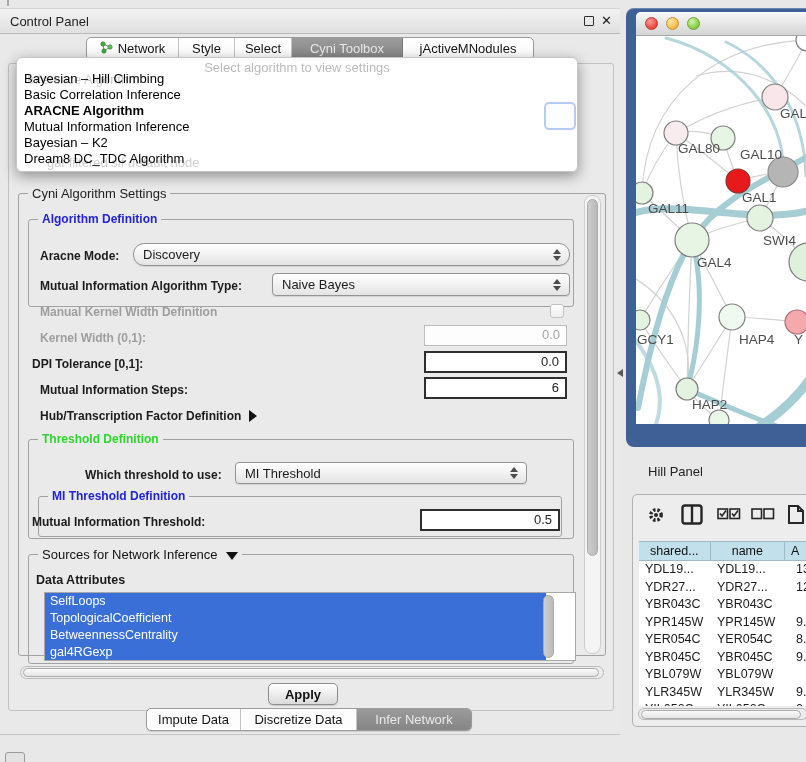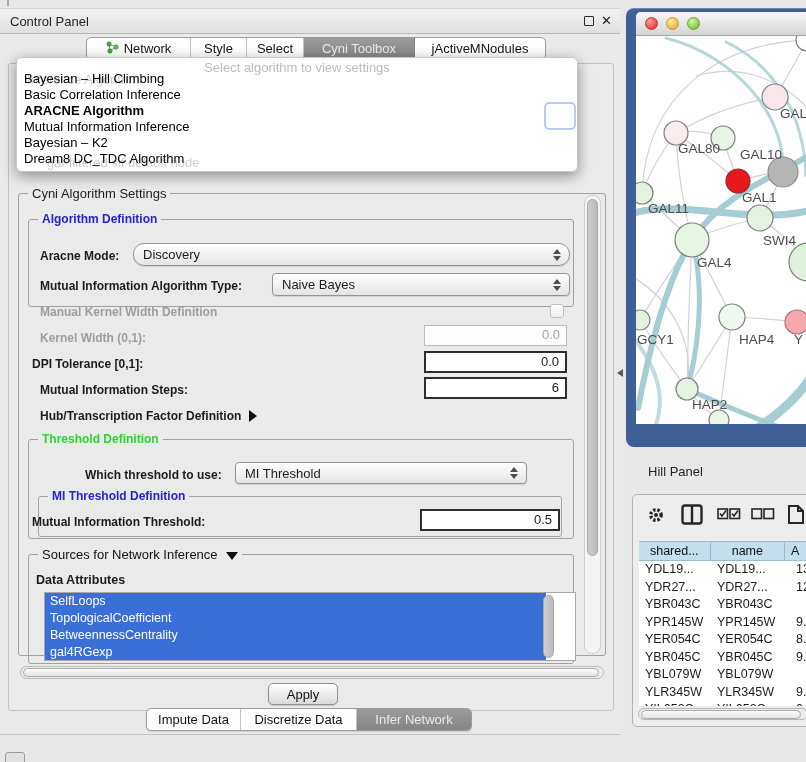--- a/index.html
+++ b/index.html
@@ -100,21 +100,21 @@
 
   <div class="abs cp-body">
 
     <div class="abs cp-titlebar">
       <div class="abs cp-title">Control Panel</div>
       <div class="abs float-btn"></div>
       <div class="abs close-btn">✕</div>
     </div>
 
     <div class="abs seg" style="left:86px;top:28px;">
-      <div class="tab" style="width:104px;">
+      <div class="tab" style="width:92px;">
         <span class="icon-svg" style="margin-right:5px;">
           <svg width="13" height="13" viewBox="0 0 13 13">
             <line x1="3" y1="3" x2="10" y2="6" stroke="#8a8a8a" stroke-width="1"></line>
             <line x1="3" y1="3" x2="4" y2="10" stroke="#8a8a8a" stroke-width="1"></line>
             <line x1="4" y1="10" x2="10" y2="6" stroke="#8a8a8a" stroke-width="1"></line>
             <circle cx="3" cy="3" r="2.2" fill="#3fae3f" stroke="#2a7c2a" stroke-width=".6"></circle>
             <circle cx="10" cy="6" r="2.2" fill="#57c957" stroke="#2a7c2a" stroke-width=".6"></circle>
             <circle cx="4" cy="10" r="2.2" fill="#3fae3f" stroke="#2a7c2a" stroke-width=".6"></circle>
           </svg>
         </span>
@@ -212,21 +212,21 @@
       <div class="attr-item" style="top:17px;">TopologicalCoefficient</div>
       <div class="attr-item" style="top:34px;">BetweennessCentrality</div>
       <div class="attr-item" style="top:51px;">gal4RGexp</div>
       <div class="abs" style="left:498px;top:2px;width:11px;height:63px;border-radius:6px;background:linear-gradient(90deg,#cfcfcf,#bbbbbb);border:1px solid #a9a9a9;"></div>
     </div>
 
     <div class="abs hscroll" style="left:20px;top:657px;width:584px;height:13px;">
       <div class="hthumb" style="left:2px;width:576px;"></div>
     </div>
 
-    <div class="abs btn" style="left:268px;top:674px;width:70px;height:22px;">
+    <div class="abs btn" style="left:268px;top:674px;width:70px;height:22px;font-weight:bold;">
       <span>Apply</span>
     </div>
 
     <div class="abs seg" style="left:146px;top:699px;">
       <div class="tab" style="width:94px;">
         <span>Impute Data</span>
       </div>
       <div class="tab" style="width:116px;">
         <span>Discretize Data</span>
       </div>

